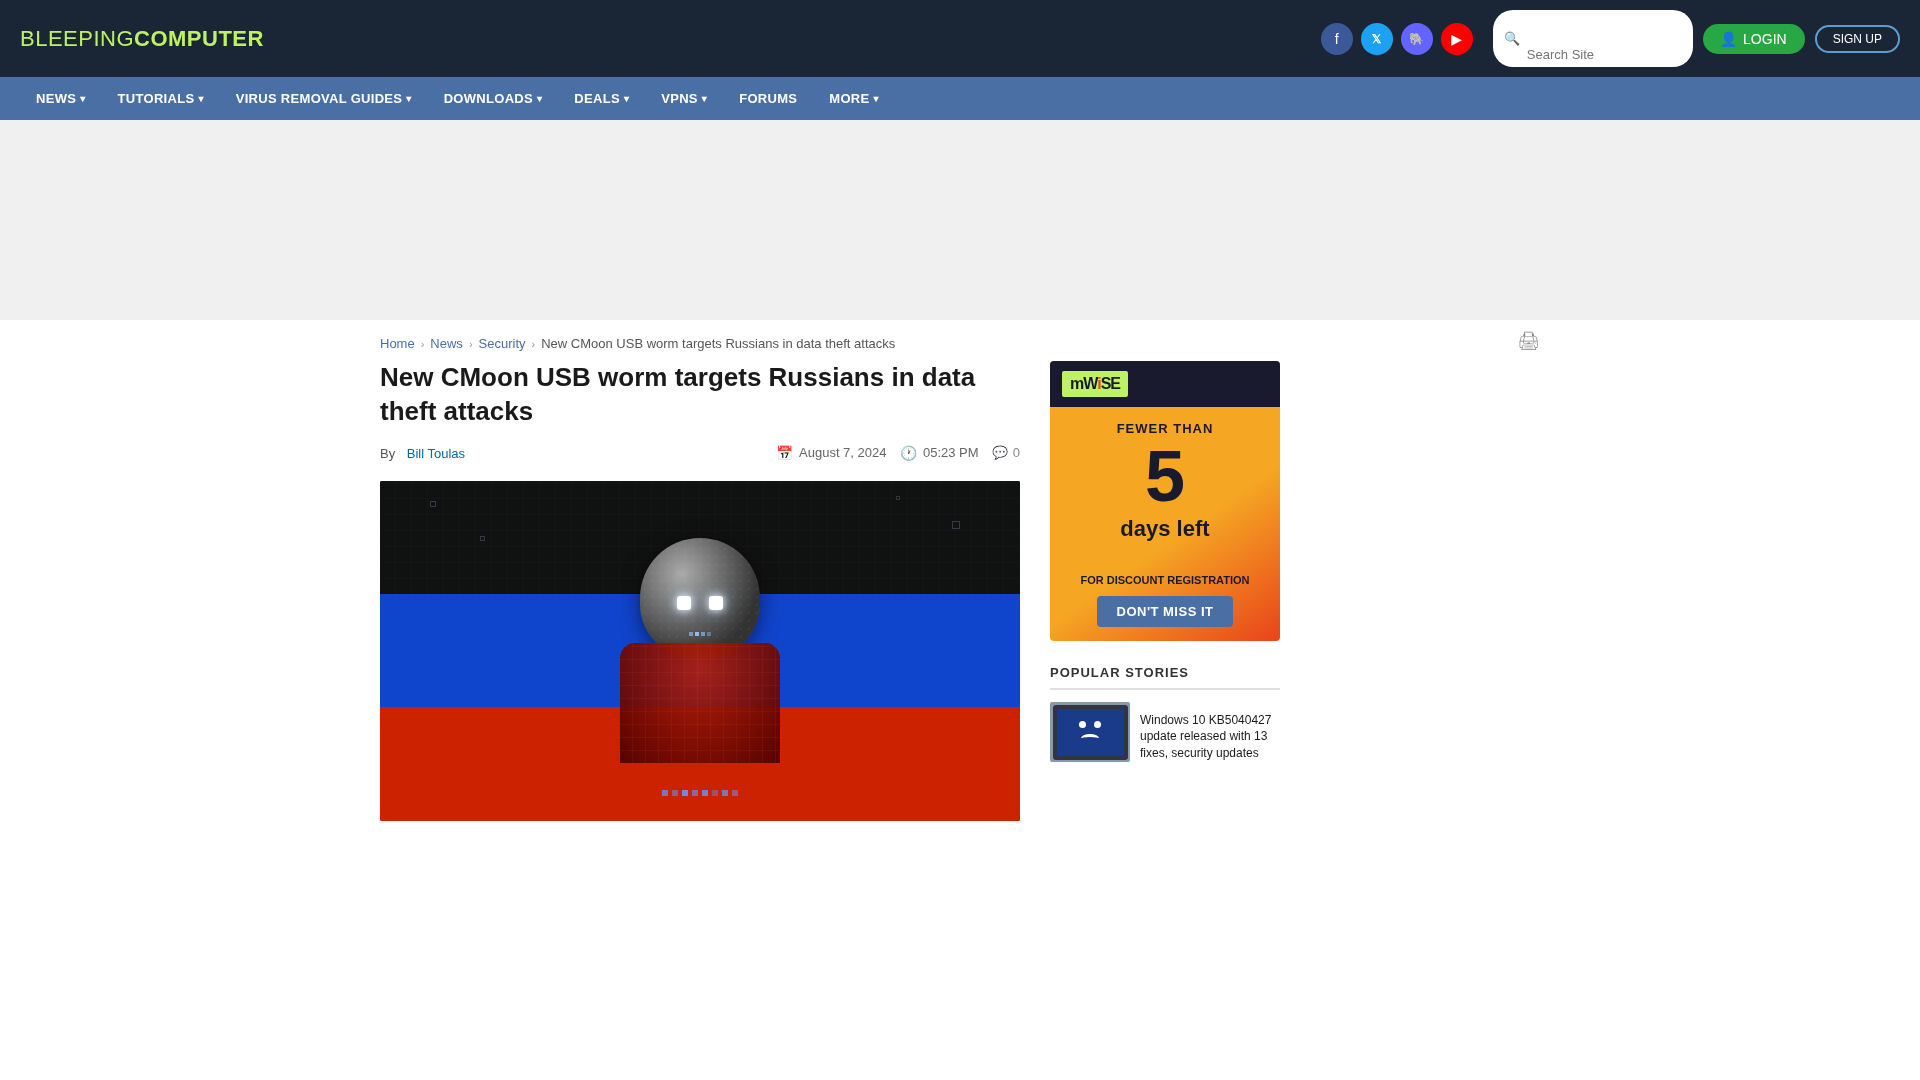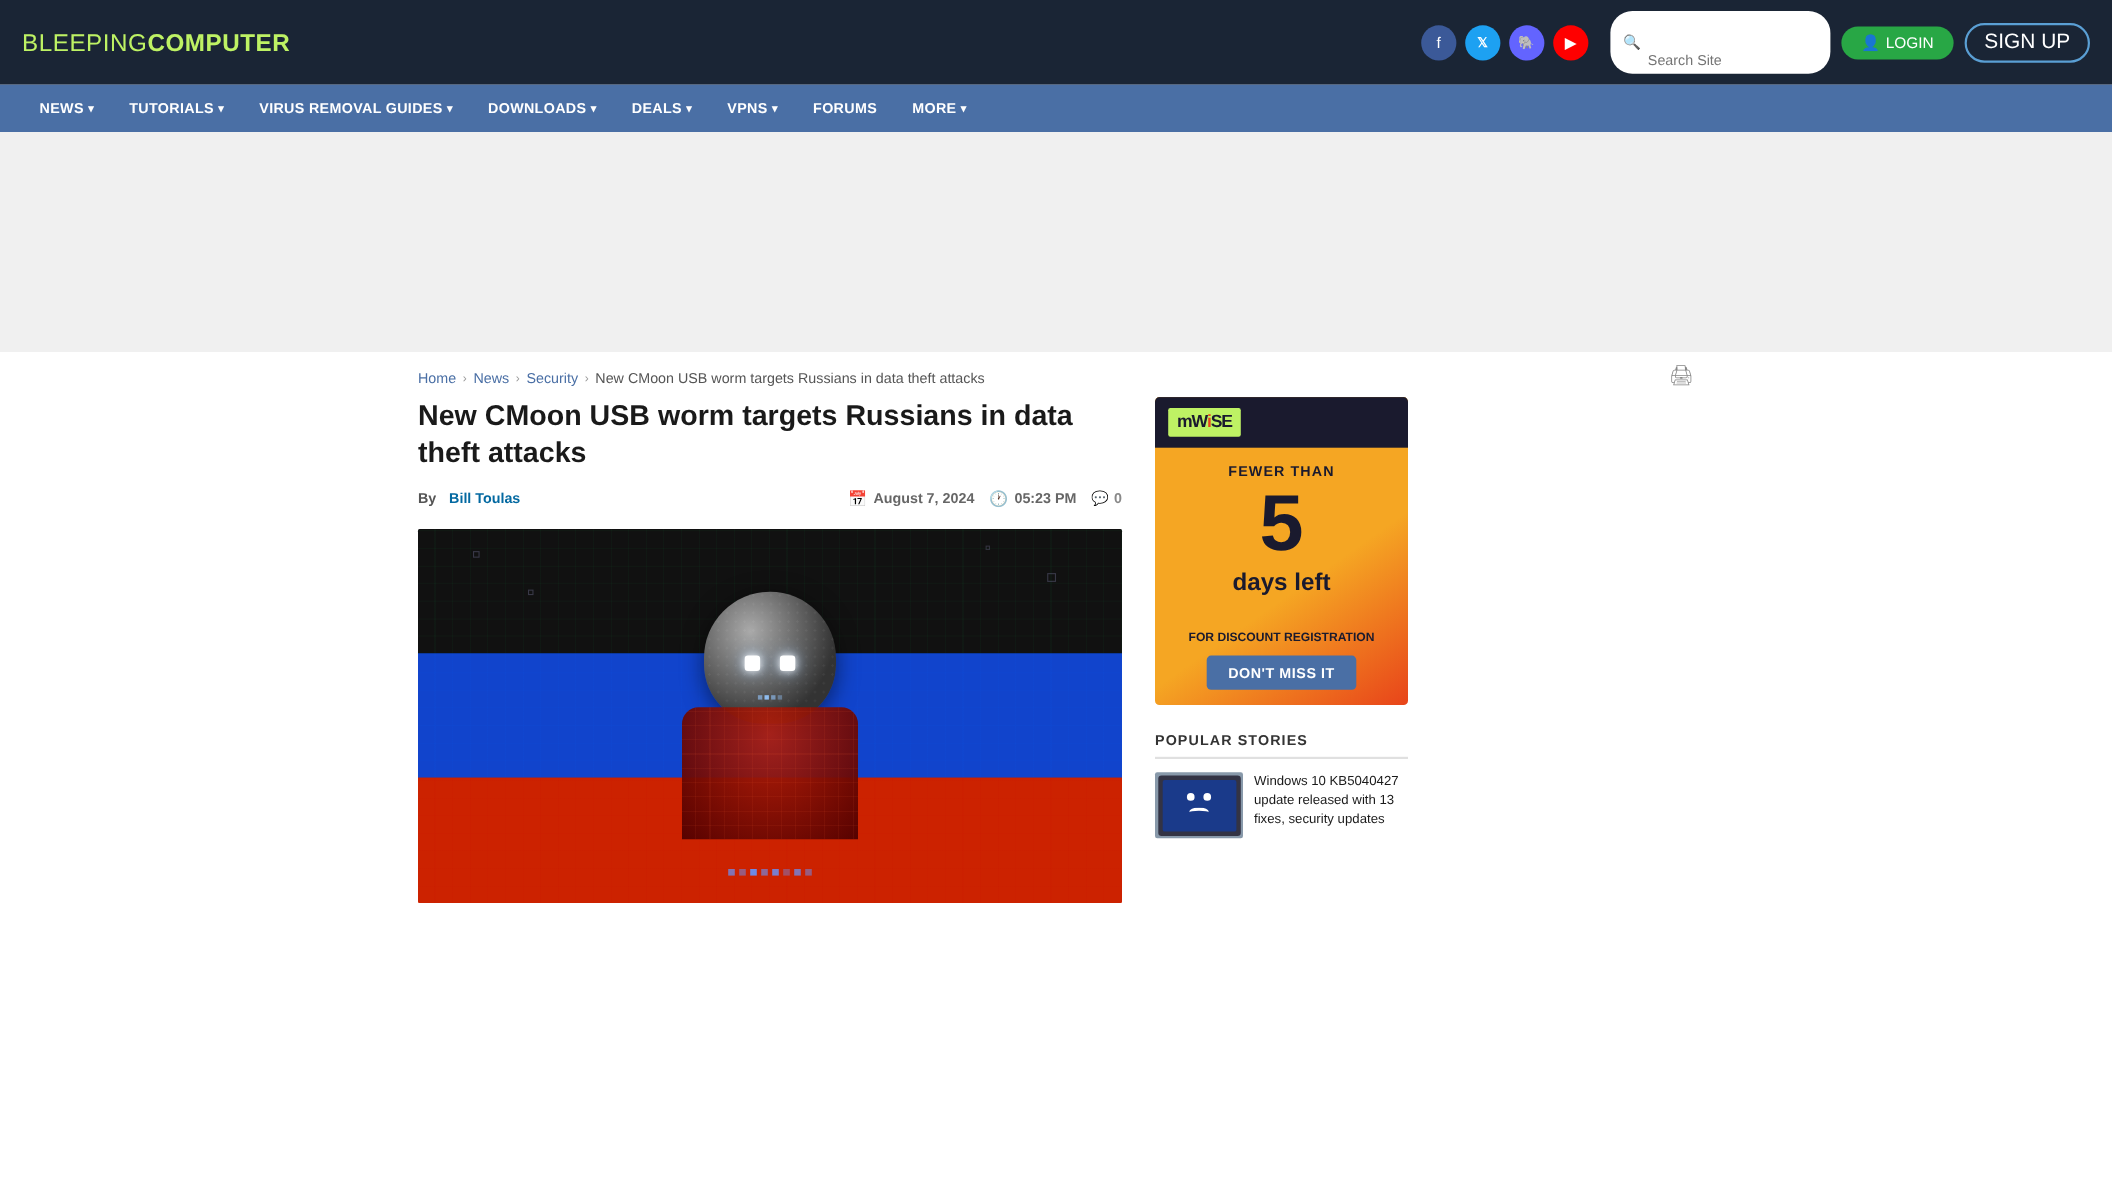--- a/index.html
+++ b/index.html
@@ -76,21 +76,21 @@
       display: flex;
       align-items: center;
       gap: 5px;
     }
     .btn-signup {
       background: transparent;
       color: #fff;
       border: 2px solid #5a9fd4;
       border-radius: 20px;
       padding: 5px 16px;
-      font-size: 19px;
+      font-size: 12px;
       cursor: pointer;
     }
 
     
     .nav {
       background: #4a6fa5;
       display: flex;
       align-items: center;
       padding: 0 20px;
     }
@@ -156,26 +156,25 @@
     .article-title {
       font-size: 26px;
       font-weight: 700;
       color: #1a1a1a;
       line-height: 1.3;
       margin-bottom: 16px;
     }
 
     .article-meta {
       display: flex;
-      align-items: flex-start;
+      align-items: flex-end;
       justify-content: space-between;
       margin-bottom: 20px;
       font-size: 13px;
       color: #555;
-      font-weight: bold;
     }
     .article-author { display: flex; align-items: center; gap: 4px; }
     .author-link { color: #0369a1; text-decoration: none; }
     .meta-right { display: flex; align-items: center; gap: 14px; }
     .meta-item { display: flex; align-items: center; gap: 5px; color: #666; }
     .meta-icon { font-size: 14px; }
     .comment-count { display: flex; align-items: center; gap: 4px; color: #888; }
 
     
     .article-image {
@@ -280,20 +279,21 @@
       letter-spacing: 1px;
       color: #333;
       border-bottom: 2px solid #e0e0e0;
       padding-bottom: 8px;
       margin-bottom: 12px;
     }
     .popular-story-item {
       display: flex;
       gap: 10px;
       margin-bottom: 12px;
+      align-items: flex-end;
     }
     .popular-story-img {
       width: 80px;
       height: 60px;
       background: #8899aa;
       border-radius: 2px;
       flex-shrink: 0;
       display: flex;
       align-items: center;
       justify-content: center;

